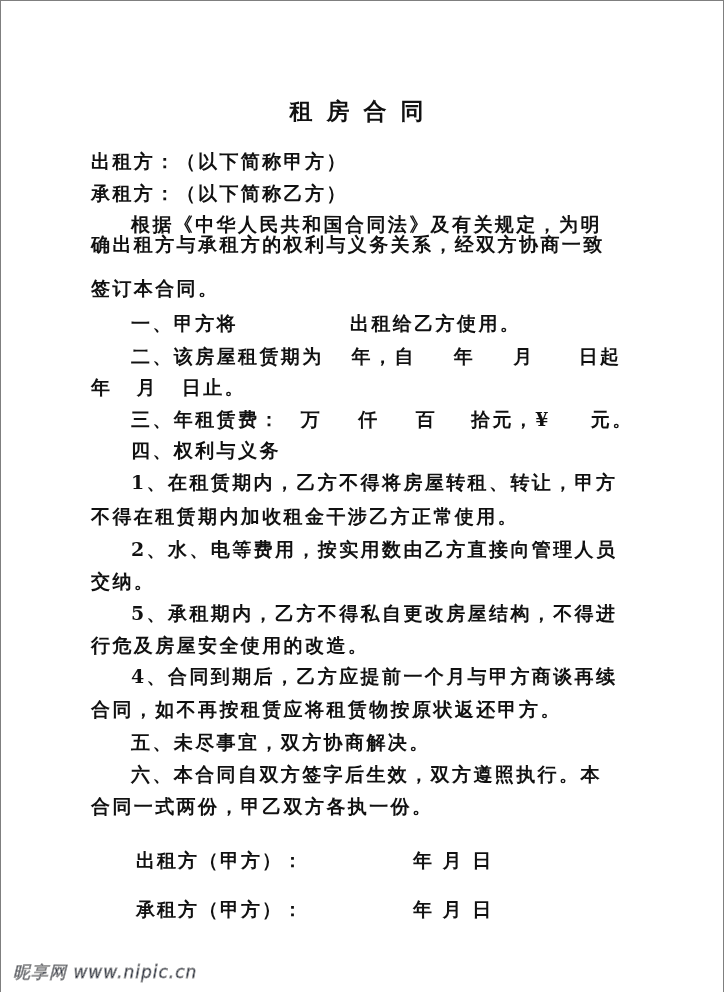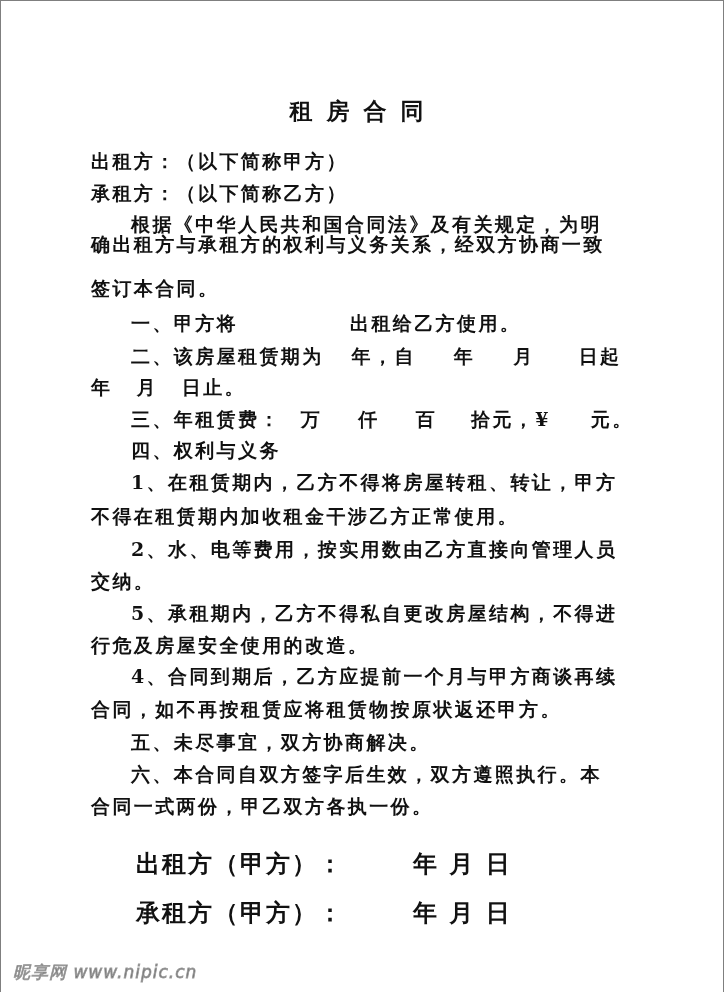--- a/index.html
+++ b/index.html
@@ -13,25 +13,25 @@
   .title {
     position: absolute; left: 0; top: 86px; width: 545px; text-align: center;
     font-family: "DejaVu Sans", sans-serif; font-weight: bold; font-size: 23px;
     letter-spacing: 14px; line-height: 48px;
   }
   .line {
     position: absolute; left: 0; white-space: nowrap;
     font-size: 19px; line-height: 32px; letter-spacing: 2.4px; font-weight: bold;
   }
   .ind { left: 40px; }
-  .sig { position: absolute; white-space: nowrap; font-size: 24px; font-weight: bold; letter-spacing: 2px; }
+  .sig { position: absolute; white-space: nowrap; font-size: 19px; font-weight: bold; letter-spacing: 2px; }
   .gap { display: inline-block; }
   .wm-logo {
     position: absolute; left: 12px; top: 960px; font-family: "DejaVu Sans", sans-serif;
-    font-style: italic; font-size: 17px; color: #737373;
+    font-style: italic; font-size: 17px; color: #0f172a;
     -webkit-text-stroke: 0.8px #9a9a9a; letter-spacing: 1px;
   }
   .wm-id {
     position: absolute; left: 485px; top: 963px; width: 222px; height: 20px;
     background: #c8c8c8; color: #ffffff; font-family: "DejaVu Sans", sans-serif;
     font-size: 10.5px; line-height: 20px; text-align: center; letter-spacing: -0.3px;
   }
 </style>
 </head>
 <body>

